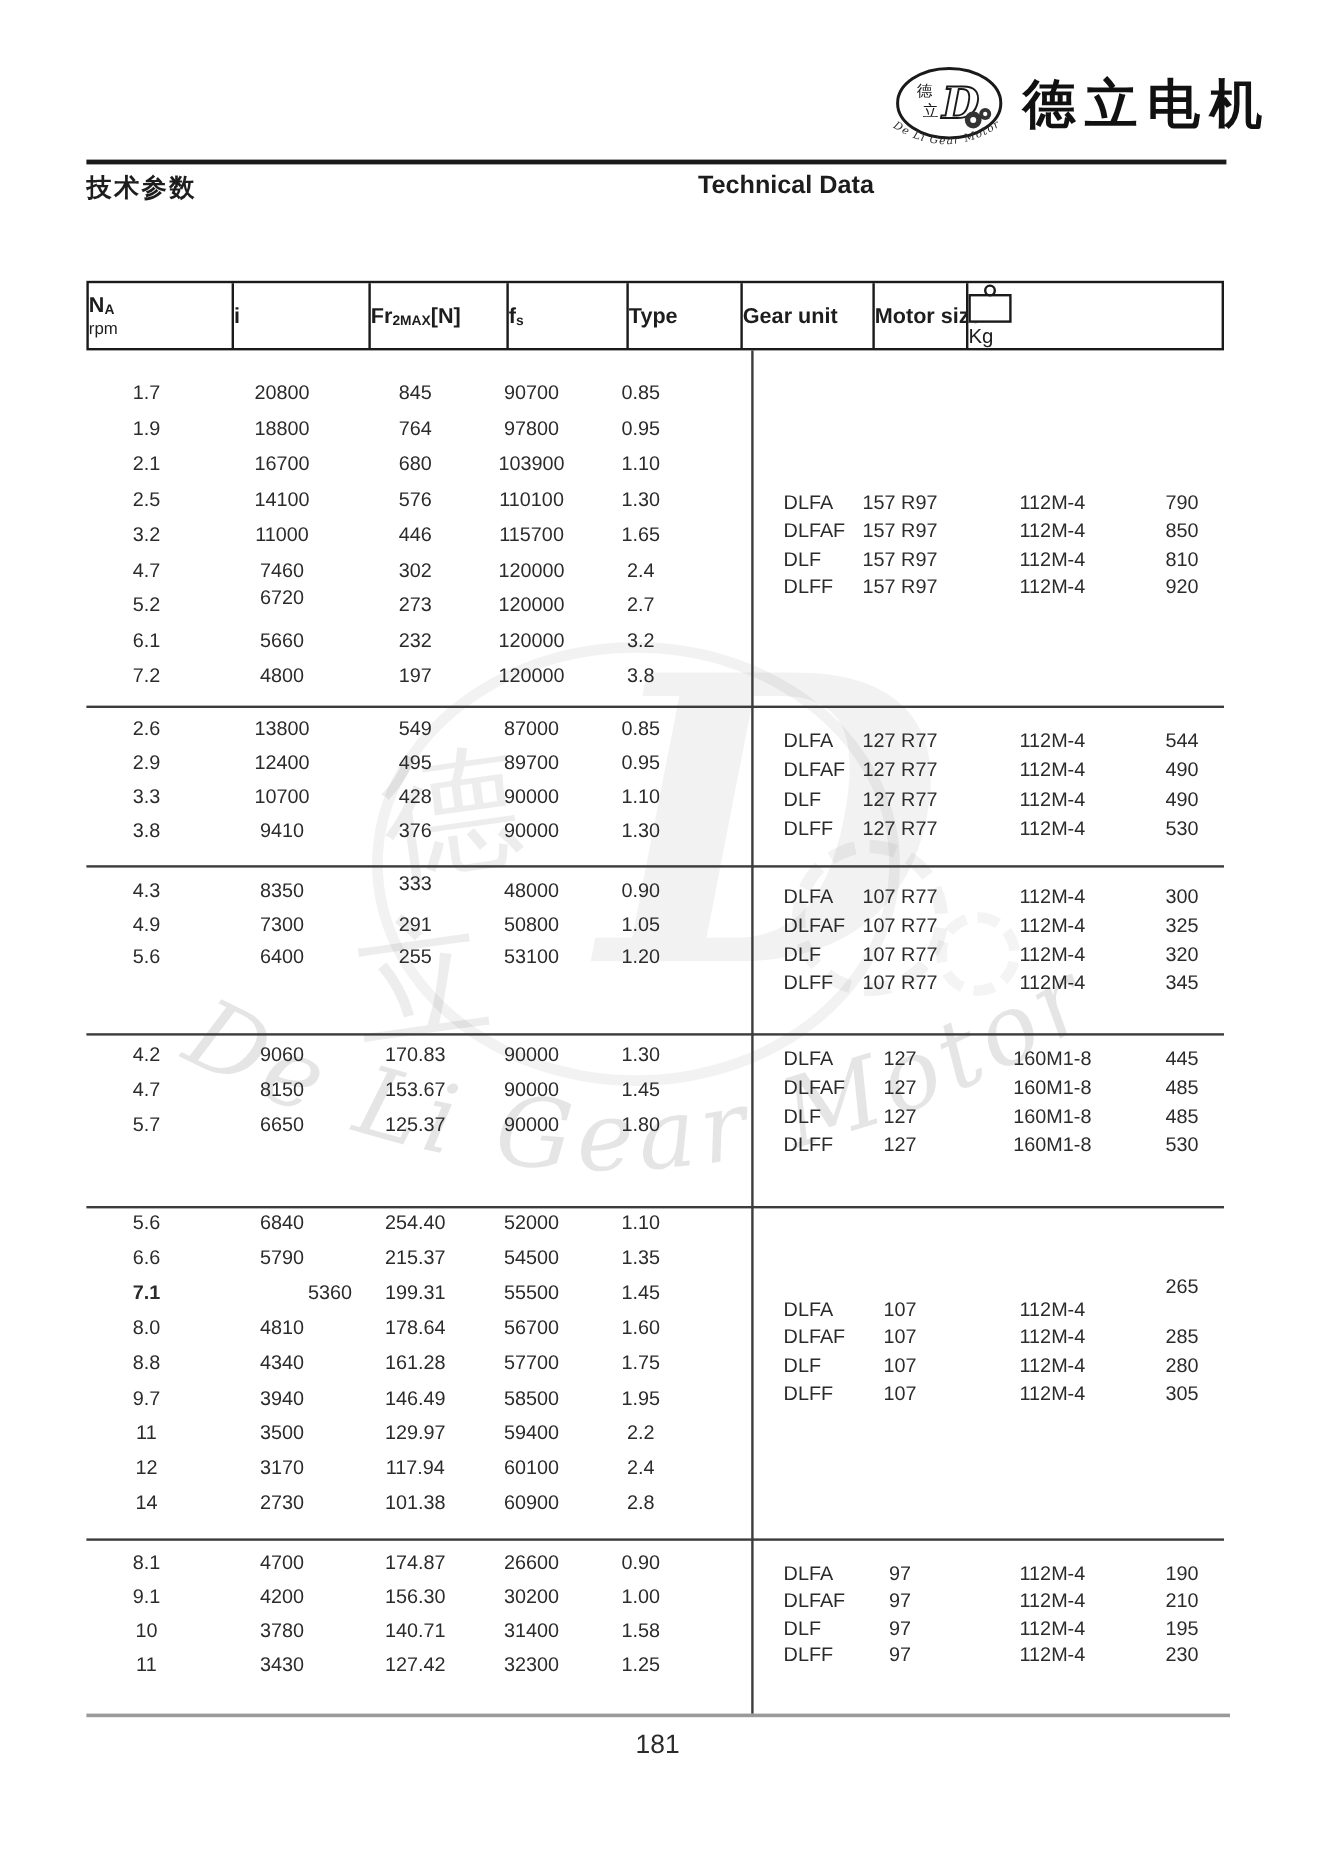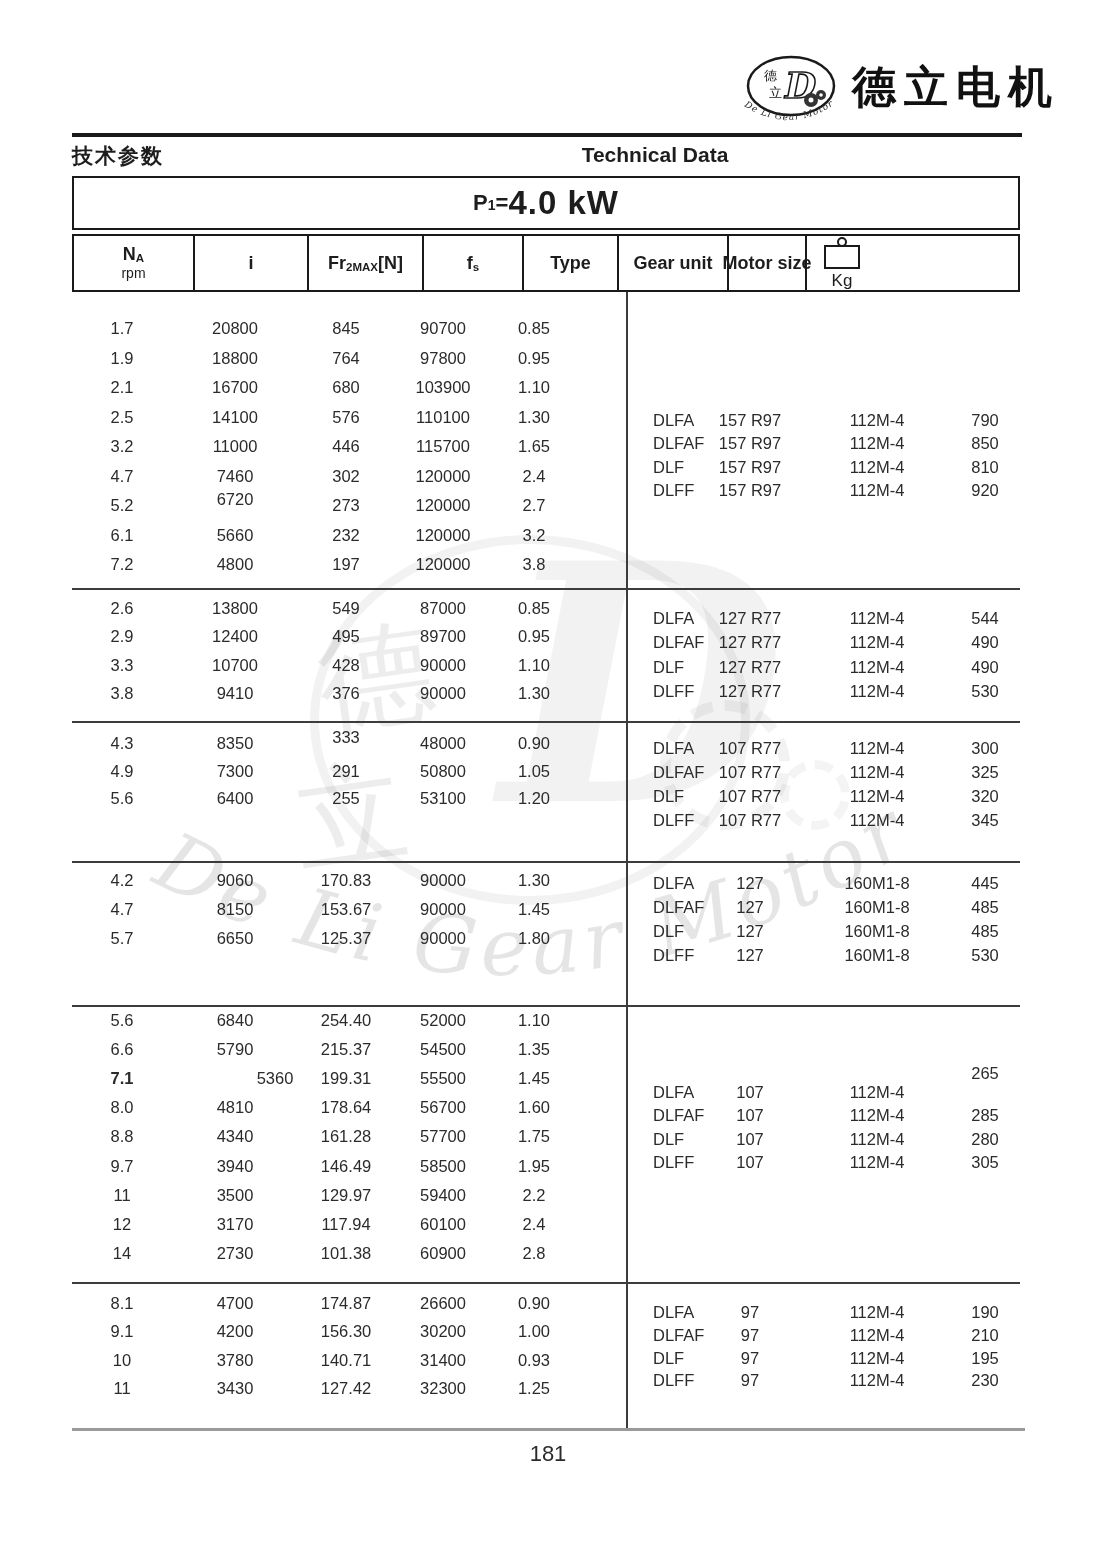--- a/index.html
+++ b/index.html
@@ -21,21 +21,21 @@
              border:2px solid #1a1a1a;box-sizing:border-box;
              display:flex;align-items:center;justify-content:center;}
   .p-small{font-size:22px;font-weight:bold;}
   .p-small .psub{font-size:14px;font-weight:bold;}
   .p-big{font-size:33px;font-weight:bold;letter-spacing:1px;}
 
   
   .thead{position:absolute;left:72px;top:234px;width:948px;height:58px;
          border:2px solid #1a1a1a;box-sizing:border-box;display:flex;}
   .hcell{border-right:2px solid #1a1a1a;box-sizing:border-box;display:flex;
-         flex-direction:column;align-items:center;justify-content:center;line-height:1.05;}
+         flex-direction:column;justify-content:center;line-height:1.05;}
   .hcell:last-child{border-right:none;}
   .hmain{font-size:18px;font-weight:bold;white-space:nowrap;}
   .hsub{font-size:11.5px;font-weight:bold;position:relative;top:2px;}
   .hunit{font-size:14px;margin-top:2px;}
   .kg-label{font-size:17px;margin-top:3px;}
   .weight-icon{position:relative;width:32px;height:20px;border:2px solid #1a1a1a;margin-top:9px;background:#fff;}
   .weight-icon::before{content:"";position:absolute;left:50%;top:-10px;transform:translateX(-50%);
          width:6px;height:6px;border:2px solid #1a1a1a;border-radius:50%;background:#fff;}
 
   
@@ -102,24 +102,20 @@
     <text font-size="9" font-style="italic" font-family="DejaVu Serif,serif" fill="#2b2b2b" letter-spacing="1">
       <textPath href="#logoArc">De Li Gear Motor</textPath>
     </text>
   </svg>
 
   <div class="brand">德立电机</div>
   <div class="top-rule"></div>
   <div class="section-cn">技术参数</div>
   <div class="section-en">Technical Data</div>
 
-  <div class="power-box">
-    <span class="p-small"><span>P</span><span class="psub">1</span><span>=</span></span>
-      <span class="p-big">4.0 kW</span>
-  </div>
 
   <div class="thead">
     <div class="hcell" style="width:121px">
       <div class="hmain"><span>N</span><span class="hsub">A</span></div>
       <div class="hunit">rpm</div>
     </div>
     <div class="hcell" style="width:114px">
       <div class="hmain">i</div>
     </div>
     <div class="hcell" style="width:115px">
@@ -378,21 +374,21 @@
       <span class="bcell bcell-center" style="left: 534px; top: 1303px;">0.90</span>
       <span class="bcell bcell-center" style="left: 122px; top: 1331.4px;">9.1</span>
       <span class="bcell bcell-center" style="left: 235px; top: 1331.4px;">4200</span>
       <span class="bcell bcell-center" style="left: 346px; top: 1331.4px;">156.30</span>
       <span class="bcell bcell-center" style="left: 443px; top: 1331.4px;">30200</span>
       <span class="bcell bcell-center" style="left: 534px; top: 1331.4px;">1.00</span>
       <span class="bcell bcell-center" style="left: 122px; top: 1359.8px;">10</span>
       <span class="bcell bcell-center" style="left: 235px; top: 1359.8px;">3780</span>
       <span class="bcell bcell-center" style="left: 346px; top: 1359.8px;">140.71</span>
       <span class="bcell bcell-center" style="left: 443px; top: 1359.8px;">31400</span>
-      <span class="bcell bcell-center" style="left: 534px; top: 1359.8px;">0.93</span>
+      <span class="bcell bcell-center" style="left: 534px; top: 1359.8px;">1.58</span>
       <span class="bcell bcell-center" style="left: 122px; top: 1388.2px;">11</span>
       <span class="bcell bcell-center" style="left: 235px; top: 1388.2px;">3430</span>
       <span class="bcell bcell-center" style="left: 346px; top: 1388.2px;">127.42</span>
       <span class="bcell bcell-center" style="left: 443px; top: 1388.2px;">32300</span>
       <span class="bcell bcell-center" style="left: 534px; top: 1388.2px;">1.25</span>
       <span class="bcell bcell-left" style="left: 653px; top: 1312px;">DLFA</span>
       <span class="bcell bcell-center" style="left: 750px; top: 1312px;">97</span>
       <span class="bcell bcell-center" style="left: 877px; top: 1312px;">112M-4</span>
       <span class="bcell bcell-center" style="left: 985px; top: 1312px;">190</span>
       <span class="bcell bcell-left" style="left: 653px; top: 1334.8px;">DLFAF</span>

